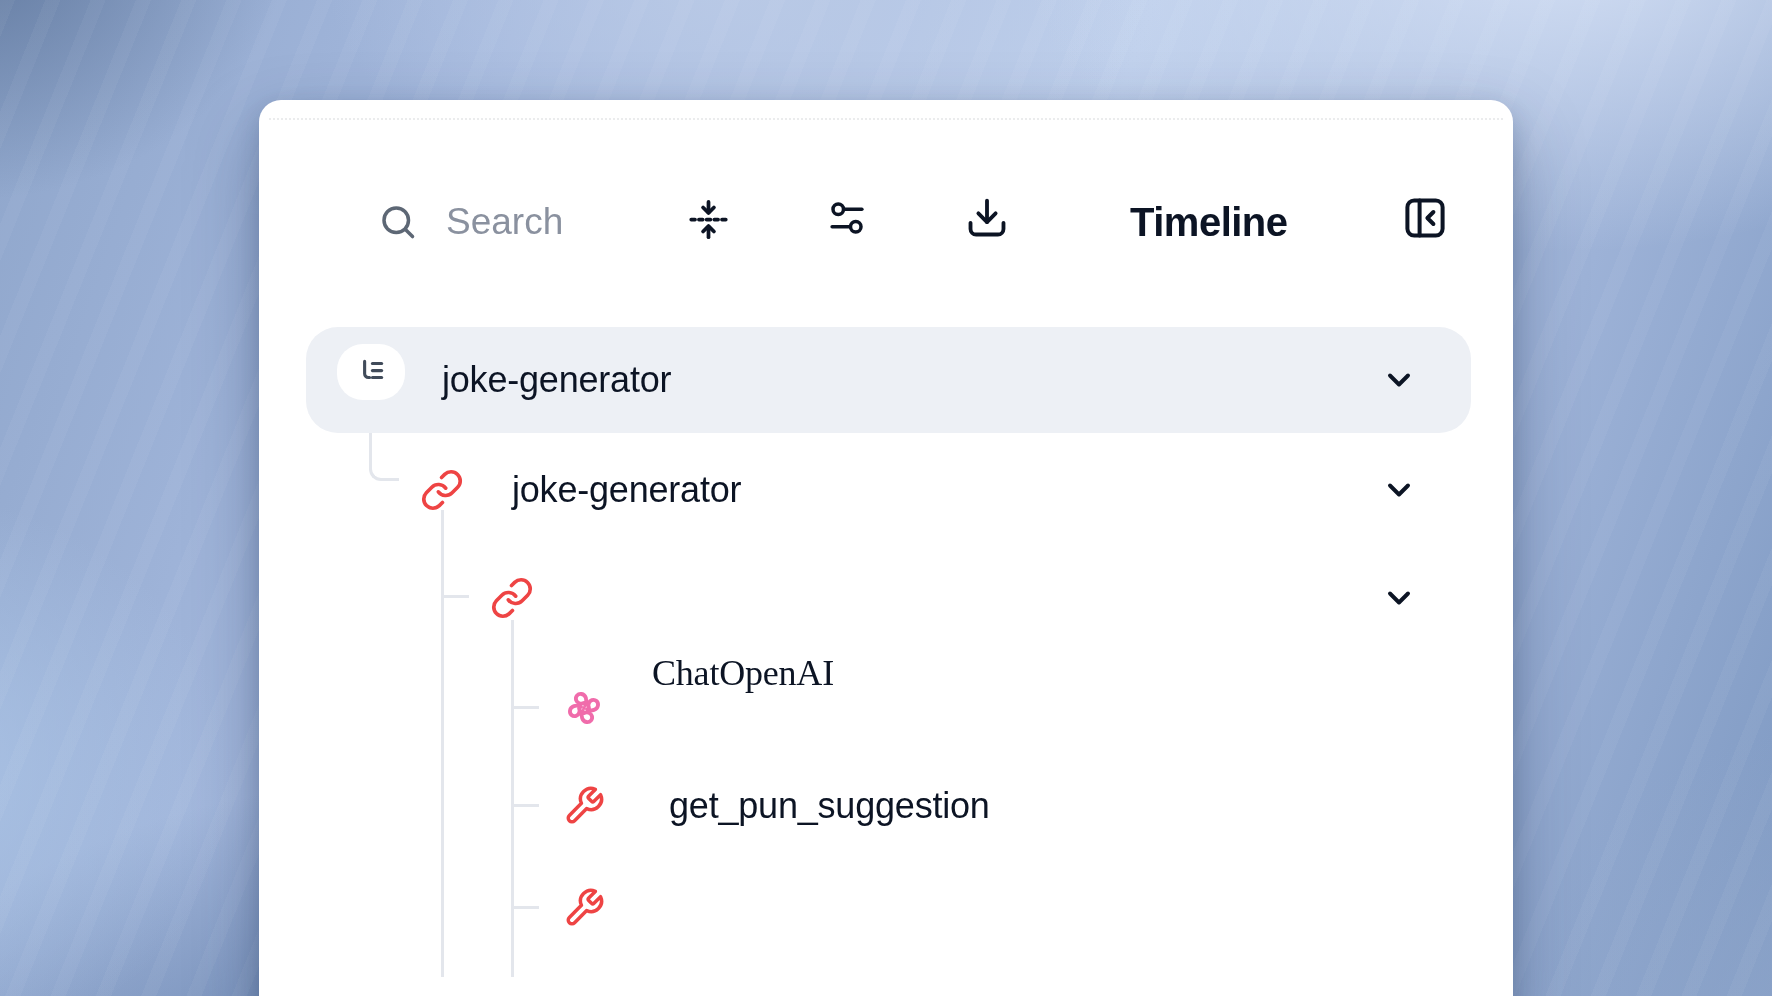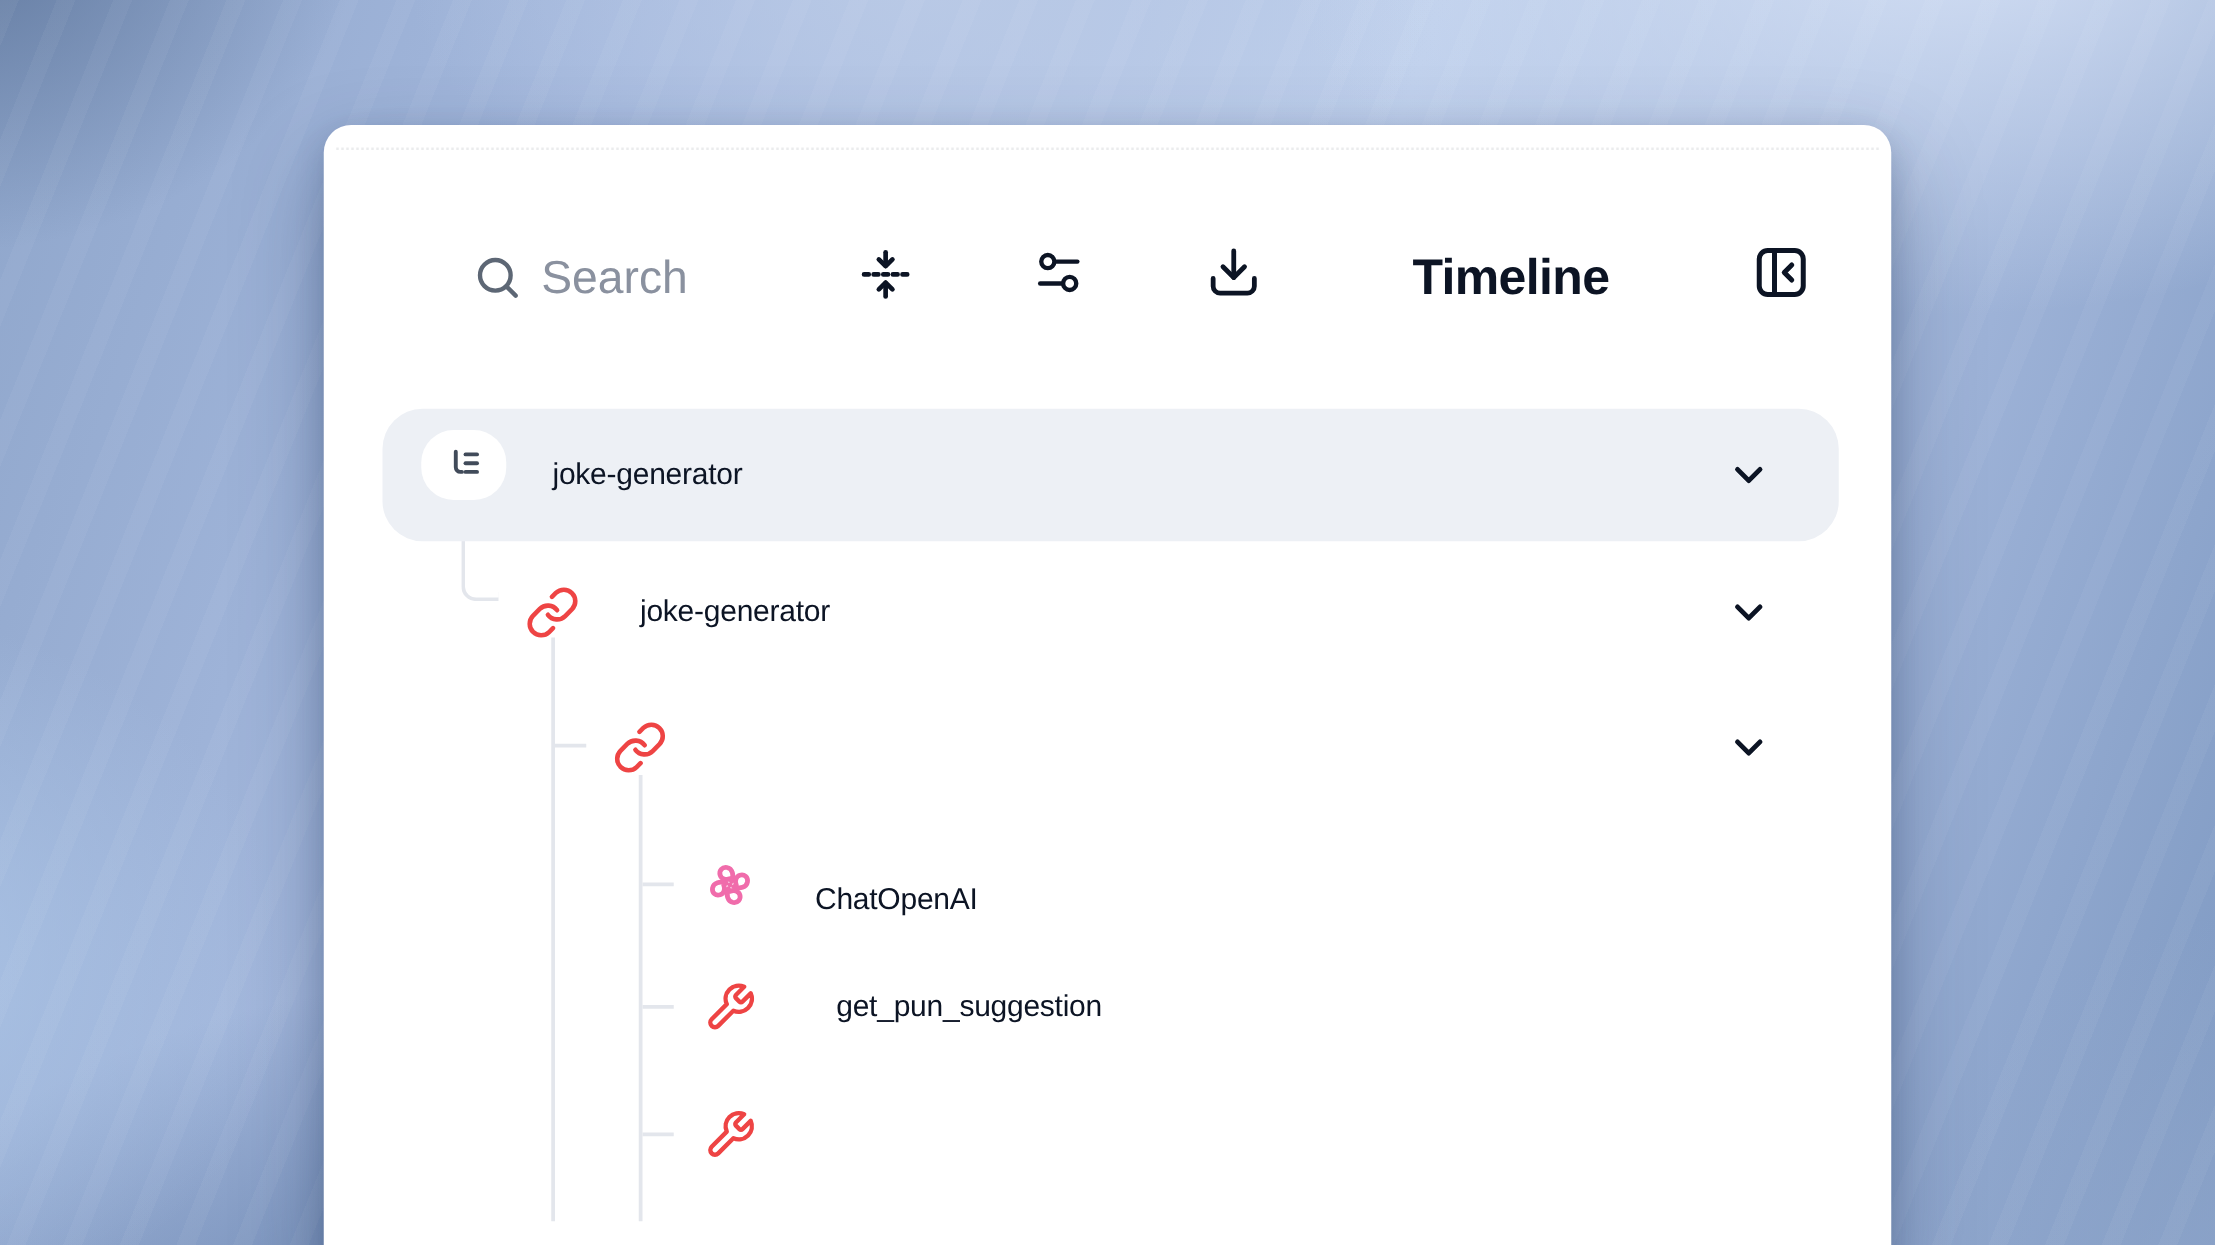--- a/index.html
+++ b/index.html
@@ -25,21 +25,21 @@
     background:#ffffff;border-radius:22px;
     box-shadow:0 30px 70px rgba(24,44,84,.35), 0 8px 22px rgba(24,44,84,.18);
   }
   .top-divider{
     position:absolute;left:10px;right:10px;top:18px;height:0;
     border-top:2px dotted #e9eaec;opacity:.9;
   }
   .icon{display:block;}
   .icon svg{width:100%;height:100%;display:block;}
   
-  .search-group{position:absolute;left:118px;top:96px;height:52px;display:flex;align-items:center;gap:14px;cursor:pointer;}
+  .search-group{position:absolute;left:118px;top:96px;height:52px;display:flex;align-items:center;gap:27px;cursor:pointer;}
   .search-group .icon{width:42px;height:42px;color:#5d6775;}
   .search-label{font-size:37px;color:#8a919f;}
   .tb-btn{position:absolute;cursor:pointer;color:#0c1424;}
   .tb-fold{left:427px;top:97px;width:45px;height:45px;}
   .tb-sliders{left:567px;top:97px;width:42px;height:42px;}
   .tb-download{left:705px;top:95px;width:46px;height:46px;}
   .timeline-label{
     position:absolute;left:871px;top:96px;height:52px;display:flex;align-items:center;
     font-size:40px;font-weight:700;color:#0c1424;letter-spacing:-.5px;cursor:pointer;
   }
@@ -60,21 +60,21 @@
     display:flex;align-items:center;justify-content:center;
   }
   .root-badge .icon{width:34px;height:34px;color:#414b5a;}
   .tree-row{position:absolute;left:0;right:0;height:104px;cursor:pointer;}
   .tree-icon{position:absolute;}
   .icon-link{color:#ee4444;}
   .icon-wrench{color:#ee4444;}
   .icon-llm{color:#f06cab;}
   .tree-label{
     position:absolute;transform:translateY(-50%);
-    font-size:24px;color:#0c1424;white-space:nowrap;letter-spacing:-.2px;
+    font-size:36px;color:#0c1424;white-space:nowrap;letter-spacing:-.2px;
   }
   .chevron{position:absolute;width:36px;height:36px;color:#0c1424;cursor:pointer;}
 </style>
 </head>
 <body>
 
 <div class="panel">
   <div class="top-divider"></div>
 
   <div class="search-group">
@@ -178,21 +178,21 @@
       <div class="tree-row" style="top: 556px;"></div>
       <span class="icon tree-icon icon-llm" style="left: 302px; top: 585px; width: 46px; height: 46px;">
         <svg viewBox="0 0 24 24" fill="none" stroke="currentColor" stroke-width="2" stroke-linecap="round" stroke-linejoin="round">
           <path d="M12.7 10.4C13.8 7.9 13 5.1 10.7 4.7 8.8 4.4 7.3 6 7.9 7.9c.5 1.6 2.5 2.2 4 1.5"></path>
           <path transform="rotate(90 12 12)" d="M12.7 10.4C13.8 7.9 13 5.1 10.7 4.7 8.8 4.4 7.3 6 7.9 7.9c.5 1.6 2.5 2.2 4 1.5"></path>
           <path transform="rotate(180 12 12)" d="M12.7 10.4C13.8 7.9 13 5.1 10.7 4.7 8.8 4.4 7.3 6 7.9 7.9c.5 1.6 2.5 2.2 4 1.5"></path>
           <path transform="rotate(270 12 12)" d="M12.7 10.4C13.8 7.9 13 5.1 10.7 4.7 8.8 4.4 7.3 6 7.9 7.9c.5 1.6 2.5 2.2 4 1.5"></path>
           <circle cx="12" cy="12" r="1" fill="currentColor" stroke="none"></circle>
         </svg>
       </span>
-      <span class="tree-label" style="left: 393px; top: 620px;">ChatOpenAI</span>
+      <span class="tree-label" style="left: 393px; top: 573px; font-family: Liberation Serif, serif;">ChatOpenAI</span>
       <div class="tree-row" style="top: 654px;"></div>
       <span class="icon tree-icon icon-wrench" style="left: 304px; top: 685px; width: 42px; height: 42px;">
         <svg viewBox="0 0 24 24" fill="none" stroke="currentColor" stroke-width="2" stroke-linecap="round" stroke-linejoin="round">
           <path d="M14.7 6.3a1 1 0 0 0 0 1.4l1.6 1.6a1 1 0 0 0 1.4 0l3.77-3.77a6 6 0 0 1-7.94 7.94l-6.91 6.91a2.12 2.12 0 0 1-3-3l6.91-6.91a6 6 0 0 1 7.94-7.94l-3.76 3.76z"></path>
         </svg>
       </span>
       <span class="tree-label" style="left: 410px; top: 706px;">get_pun_suggestion</span>
       <div class="tree-row" style="top: 756px;"></div>
       <span class="icon tree-icon icon-wrench" style="left: 304px; top: 787px; width: 42px; height: 42px;">
         <svg viewBox="0 0 24 24" fill="none" stroke="currentColor" stroke-width="2" stroke-linecap="round" stroke-linejoin="round">

